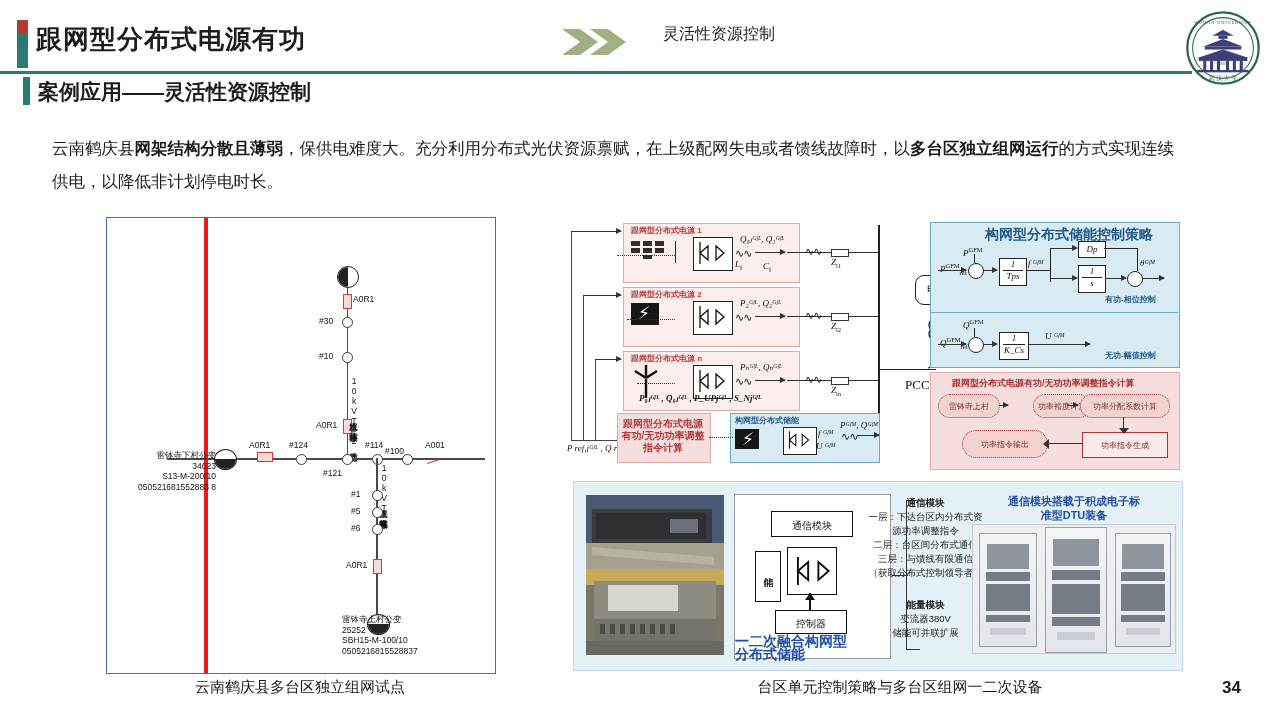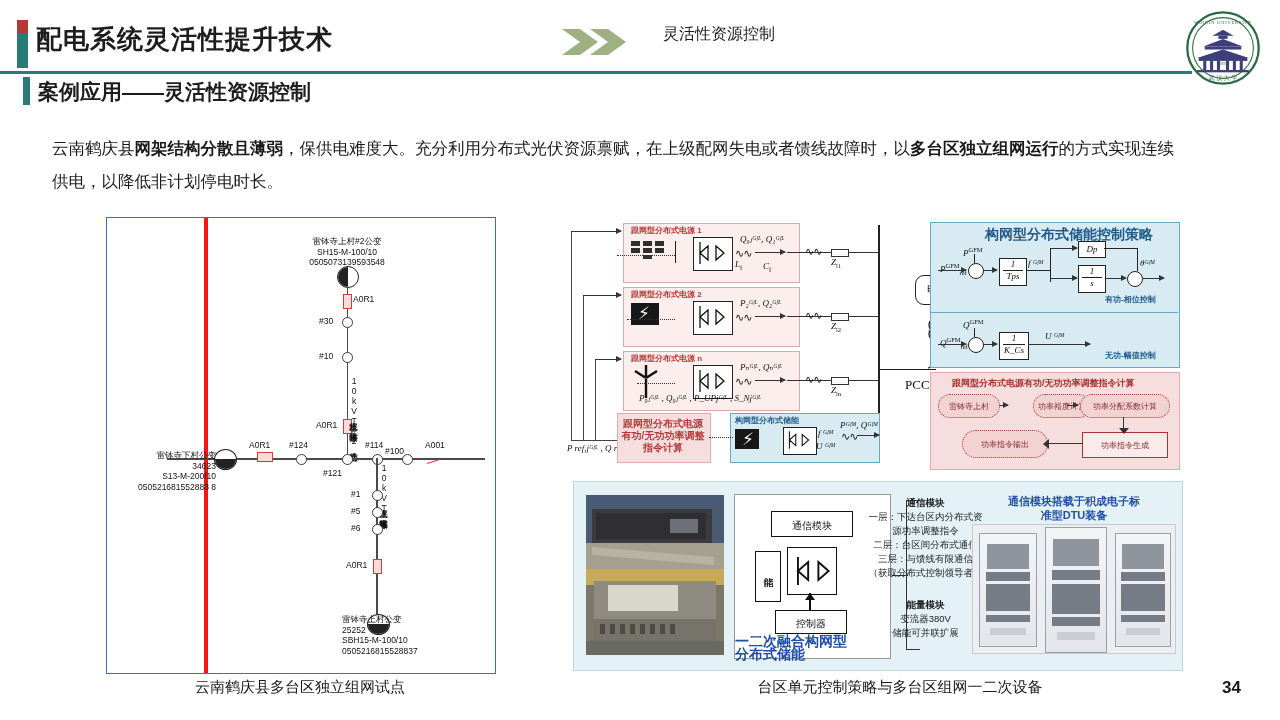--- a/index.html
+++ b/index.html
@@ -107,21 +107,21 @@
   .brkt{position:absolute;border-left:1.4px solid #333;}
   .brkt-h{position:absolute;height:1.4px;background:#333;}
 </style>
 </head>
 <body>
 
 <div class="slide">
 
   <div class="hdr-redsq"></div>
   <div class="hdr-bar"></div>
-  <div class="hdr-title">配电系统灵活性提升技术</div>
+  <div class="hdr-title">跟网型分布式电源有功</div>
 
   <div class="hdr-chev">
     <svg width="70" height="30" viewBox="0 0 70 30">
       <polygon points="2,2 20,2 38,15 20,28 2,28 20,15" fill="#9fb083"></polygon>
       <polygon points="30,2 48,2 66,15 48,28 30,28 48,15" fill="#9fb083"></polygon>
     </svg>
   </div>
 
   <div class="hdr-sub">灵活性资源控制</div>
   <div class="hdr-rule"></div>
@@ -157,25 +157,20 @@
   <div class="sec-bar"></div>
   <div class="sec-title">案例应用——灵活性资源控制</div>
 
   <div class="para">
     <span>云南鹤庆县</span><b>网架结构分散且薄弱</b><span>，保供电难度大。充分利用分布式光伏资源禀赋，在上级配网失电或者馈线故障时，以</span><b>多台区独立组网运行</b><span>的方式实现连续供电，以降低非计划停电时长。</span>
   </div>
 
   <div class="fig-left">
     <div class="redline"></div>
 
-    <div class="lbl-c" style="left:160px;top:18px;width:160px;">
-      <div>雷钵寺上村#2公变</div>
-      <div>SH15-M-100/10</div>
-      <div>0505073139593548</div>
-    </div>
 
     <div class="xf" style="left:230px;top:48px;"></div>
 
     <div class="ln" style="left:239.5px;top:68px;width:1.6px;height:170px;"></div>
 
     <div class="sw" style="left:236px;top:76px;"></div>
     <div class="lbl" style="left:246px;top:76px;">A0R1</div>
 
     <div class="nd" style="left:235px;top:99px;"></div>
     <div class="lbl" style="left:212px;top:98px;">#30</div>
@@ -326,21 +321,21 @@
     <div class="ln" style="left:30px;top:142px;width:1.3px;height:82px;background:#444;"></div>
     <div class="arrow-h" style="left:6px;top:14px;width:50px;"></div>
     <div class="arrow-h" style="left:18px;top:78px;width:38px;"></div>
     <div class="arrow-h" style="left:30px;top:142px;width:26px;"></div>
     <div class="ln" style="left:6px;top:223px;width:80px;height:1.3px;background:#444;"></div>
     <div class="mathi" style="left:2px;top:226px;">P ref,jᴳᶠᴸ , Q ref,jᴳᶠᴸ</div>
 
     <div class="dotted-h" style="left:52px;top:38px;width:58px;"></div>
     <div class="dotted-h" style="left:62px;top:102px;width:48px;"></div>
     <div class="dotted-h" style="left:72px;top:166px;width:38px;"></div>
-    <div class="mathi" style="left:74px;top:176px;">P₀ⱼᴳᶠᴸ , Q₀ⱼᴳᶠᴸ , P_UPjᴳᶠᴸ , S_Njᴳᶠᴸ</div>
+    <div class="mathi" style="left:74px;top:176px;font-weight:bold;">P₀ⱼᴳᶠᴸ , Q₀ⱼᴳᶠᴸ , P_UPjᴳᶠᴸ , S_Njᴳᶠᴸ</div>
 
     <div class="pink-box" style="left:52px;top:196px;width:92px;height:48px;"></div>
     <div class="dg-title" style="left:56px;top:201px;font-size:10px;text-align:center;width:84px;white-space:normal;line-height:12px;">
       <span>跟网型分布式电源</span><br>
       <span>有功/无功功率调整</span><br>
       <span>指令计算</span>
     </div>
 
     <div class="blue-box" style="left:165px;top:196px;width:148px;height:48px;"></div>
     <div class="blue-title" style="left:170px;top:198px;font-size:8px;">构网型分布式储能</div>

